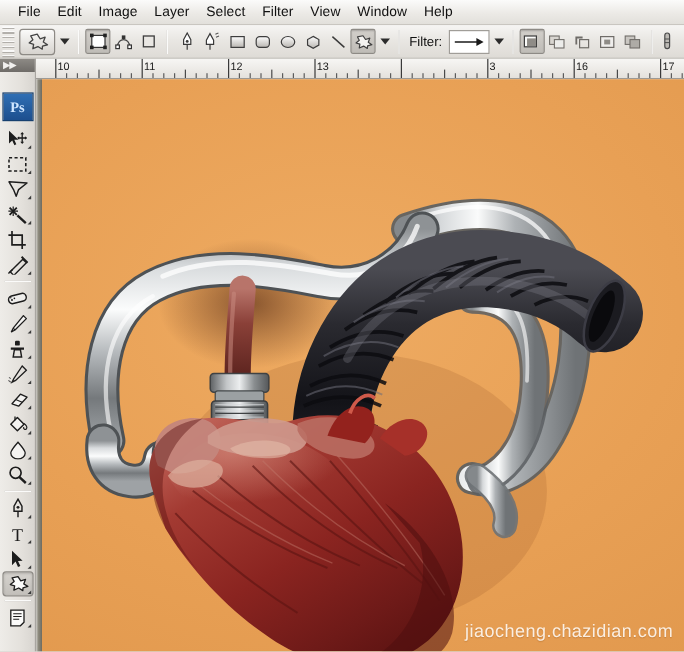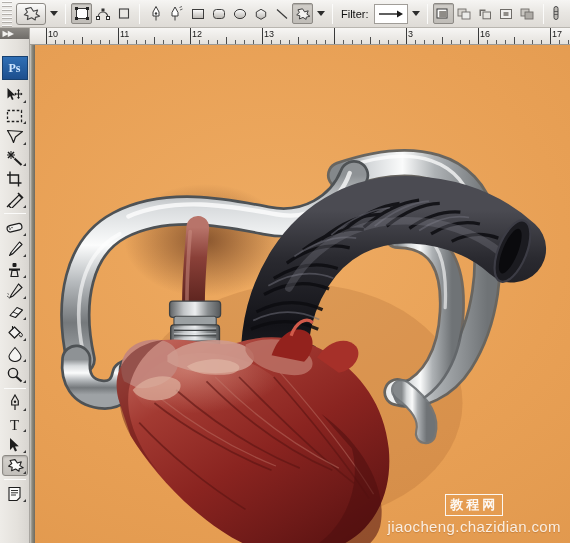--- a/index.html
+++ b/index.html
@@ -206,20 +206,31 @@
     color:#fdf6ee; font-size:15px; margin-top:2px; letter-spacing:.4px;
     font-family:"Liberation Sans", sans-serif;
     text-shadow:0 1px 1px rgba(120,60,10,.3);
   }
 </style>
 </head>
 <body>
 
 <div id="app">
 
+  <div class="menubar">
+    <div class="menu-item">File</div>
+    <div class="menu-item">Edit</div>
+    <div class="menu-item">Image</div>
+    <div class="menu-item">Layer</div>
+    <div class="menu-item">Select</div>
+    <div class="menu-item">Filter</div>
+    <div class="menu-item">View</div>
+    <div class="menu-item">Window</div>
+    <div class="menu-item">Help</div>
+  </div>
 
   <div class="optionsbar">
     <div class="grip"></div>
 
     <div class="ob-preset">
       <svg width="22" height="15" viewBox="0 0 22 15">
         <path d="M11 1.5 L13.4 5.3 L17.6 4 L16.1 8 L19.6 10.3 L15.4 11.4 L15.2 14 L11.6 11.8 L7.4 13.6 L8 9.9 L4.3 8.8 L7.4 6.1 L5.6 2.9 Z" fill="none" stroke="#444" stroke-width="1.1" stroke-linejoin="round"></path>
       </svg>
     </div>
     <div class="caret"></div>
@@ -799,21 +810,20 @@
                 <path d="M158 296 C172 288, 194 288, 204 294 C210 298, 204 304, 190 304 C174 304, 162 302, 158 296 Z" fill="#e2bba9" opacity="0.6"></path>
               </g>
 
               <path d="M356 318 C372 330, 382 344, 378 358" fill="none" stroke="#6e7275" stroke-width="20" stroke-linecap="round" opacity="0.9"></path>
               <path d="M356 318 C372 330, 382 344, 378 358" fill="none" stroke="url(#chromeV)" stroke-width="16" stroke-linecap="round"></path>
             </svg>
           </div>
 
           <div class="watermark">
             <div class="wm-row">
-              <div class="wm-box">教程网</div>
             </div>
             <div class="wm-url">jiaocheng.chazidian.com</div>
           </div>
         </div>
       </div>
     </div>
   </div>
 </div>
 
 </body></html>

